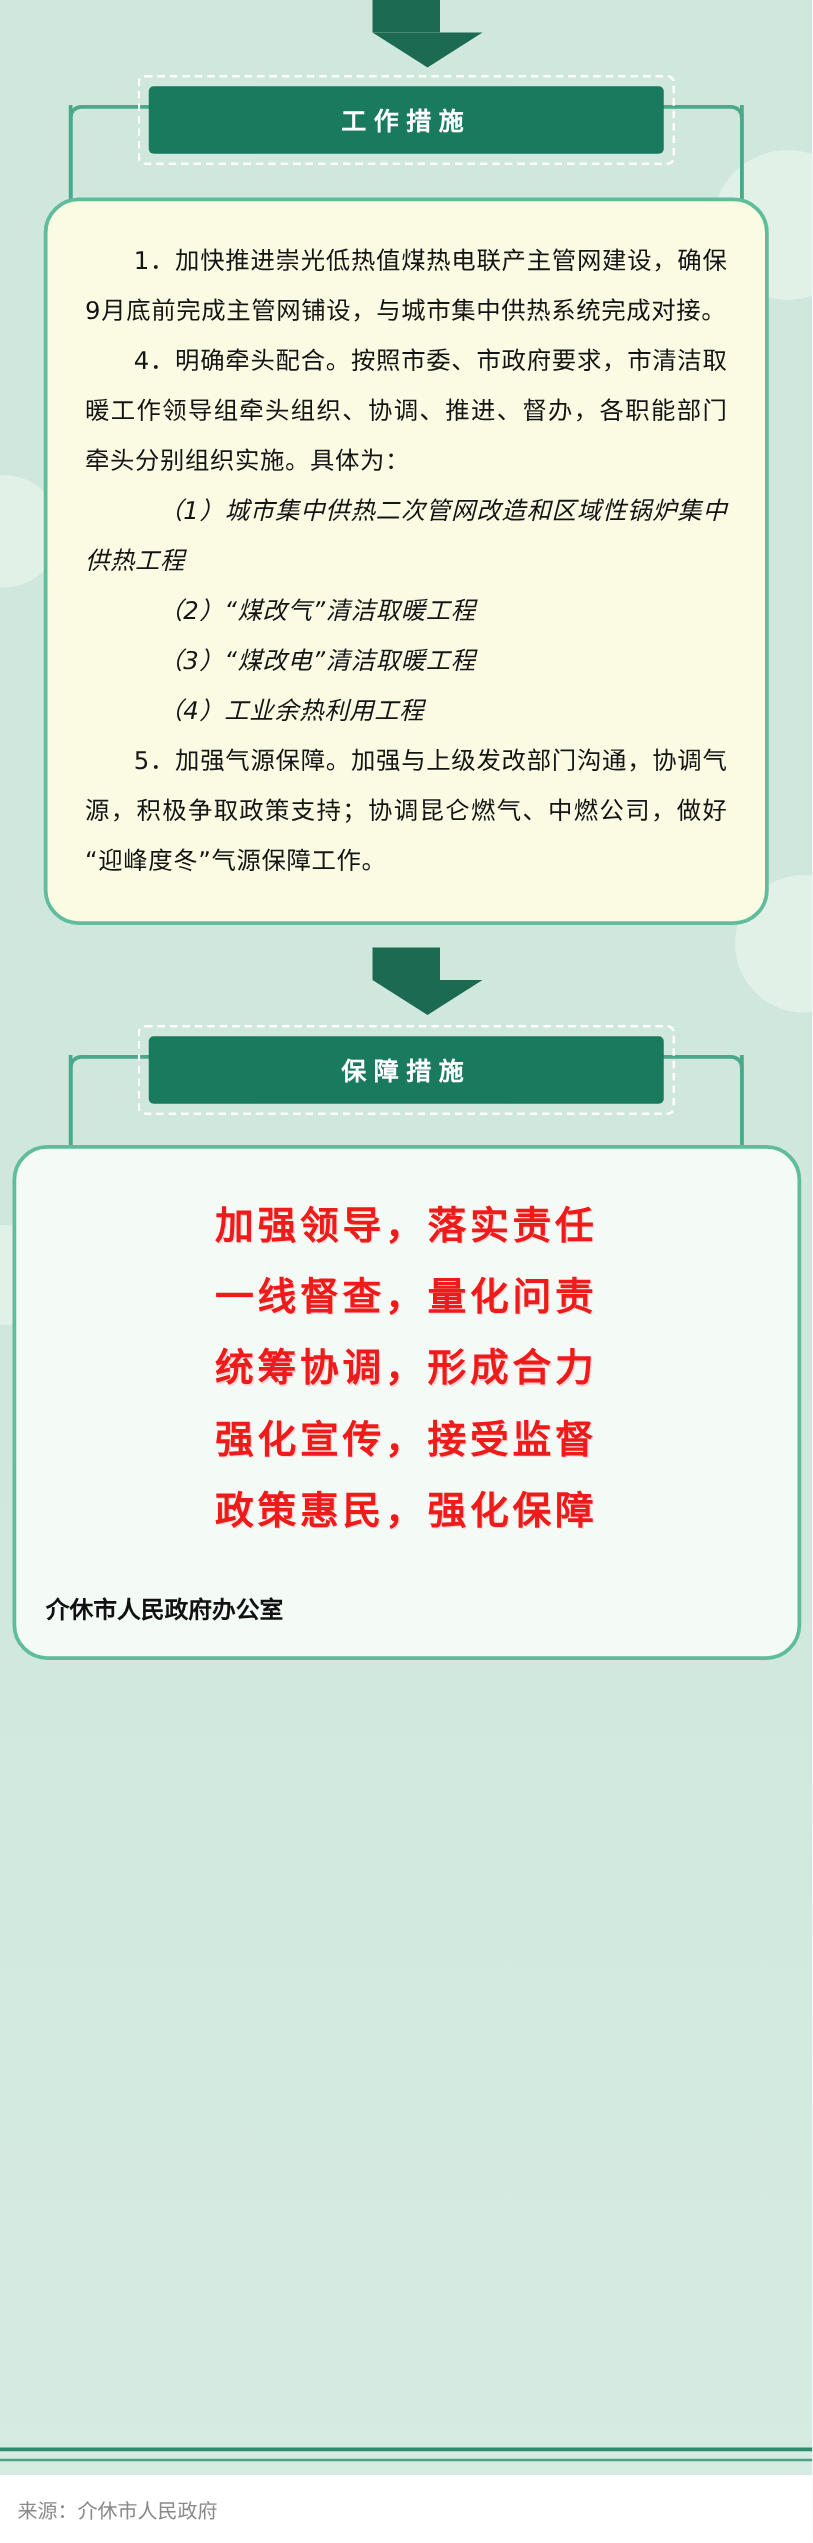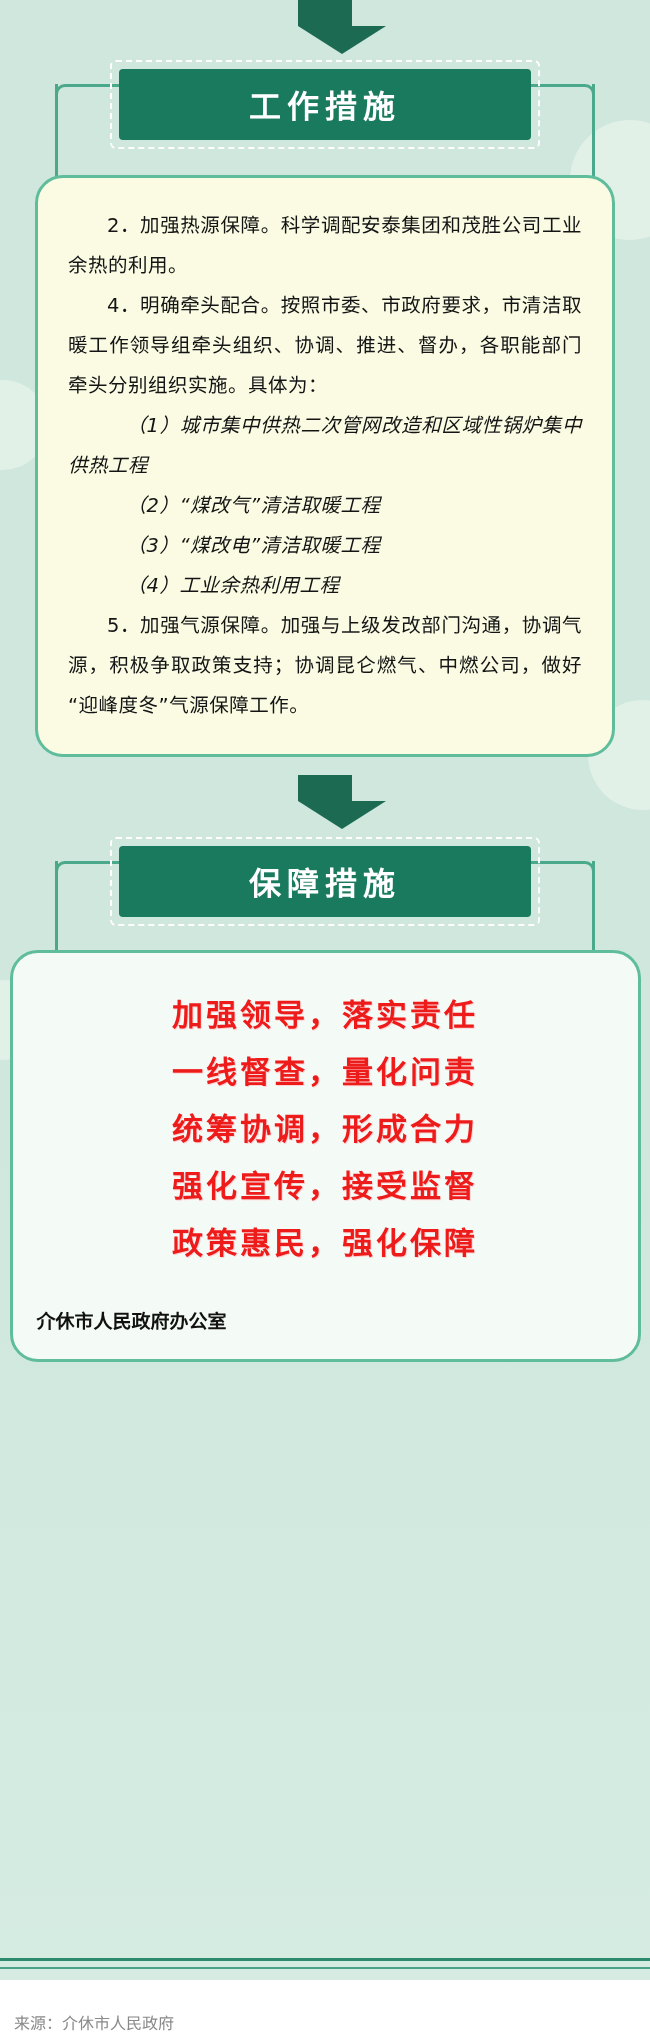--- a/index.html
+++ b/index.html
@@ -65,21 +65,21 @@
     box-sizing: border-box;
   }
   .banner {
     background: #1a7a5e;
     border-radius: 4px;
     text-align: center;
     padding: 12px 0 13px 0;
   }
   .banner-title {
     color: #ffffff;
-    font-size: 32px;
+    font-size: 20px;
     font-weight: bold;
     letter-spacing: 6px;
     font-family: "DejaVu Sans", "Liberation Sans", sans-serif;
   }
   
   .bracket {
     position: absolute;
     left: 55px;
     right: 55px;
     top: 24px;
@@ -176,21 +176,21 @@
     width: 100%;
   }
   .rule.thin { height: 2px; background: #4aa386; }
 
   .source-bar {
     position: absolute;
     left: 0; right: 0; bottom: 0;
     height: 54px;
     background: #ffffff;
     display: flex;
-    align-items: flex-end;
+    align-items: center;
     padding-left: 14px;
     box-sizing: border-box;
   }
   .source-text {
     color: #8a8a8a;
     font-size: 16px;
     font-family: "DejaVu Sans", "Liberation Sans", sans-serif;
   }
 </style>
 </head>
@@ -215,21 +215,21 @@
     <div class="bracket-side left"></div>
     <div class="bracket-side right"></div>
     <div class="banner-dashed">
       <div class="banner">
         <div class="banner-title">工作措施</div>
       </div>
     </div>
   </div>
 
   <div class="card">
-    <p class="para">2．加强热源保障。科学调配安泰集团和茂胜公司工业余热的利用。</p>
+    <p class="para">1．加快推进崇光低热值煤热电联产主管网建设，确保9月底前完成主管网铺设，与城市集中供热系统完成对接。</p>
     <p class="para">4．明确牵头配合。按照市委、市政府要求，市清洁取暖工作领导组牵头组织、协调、推进、督办，各职能部门牵头分别组织实施。具体为：</p>
     <p class="para sub">（1）城市集中供热二次管网改造和区域性锅炉集中供热工程</p>
     <p class="para sub">（2）“煤改气”清洁取暖工程</p>
     <p class="para sub">（3）“煤改电”清洁取暖工程</p>
     <p class="para sub">（4）工业余热利用工程</p>
     <p class="para">5．加强气源保障。加强与上级发改部门沟通，协调气源，积极争取政策支持；协调昆仑燃气、中燃公司，做好“迎峰度冬”气源保障工作。</p>
   </div>
 
   <div class="arrow-wrap arrow2">
     <div class="arrow-shape">

